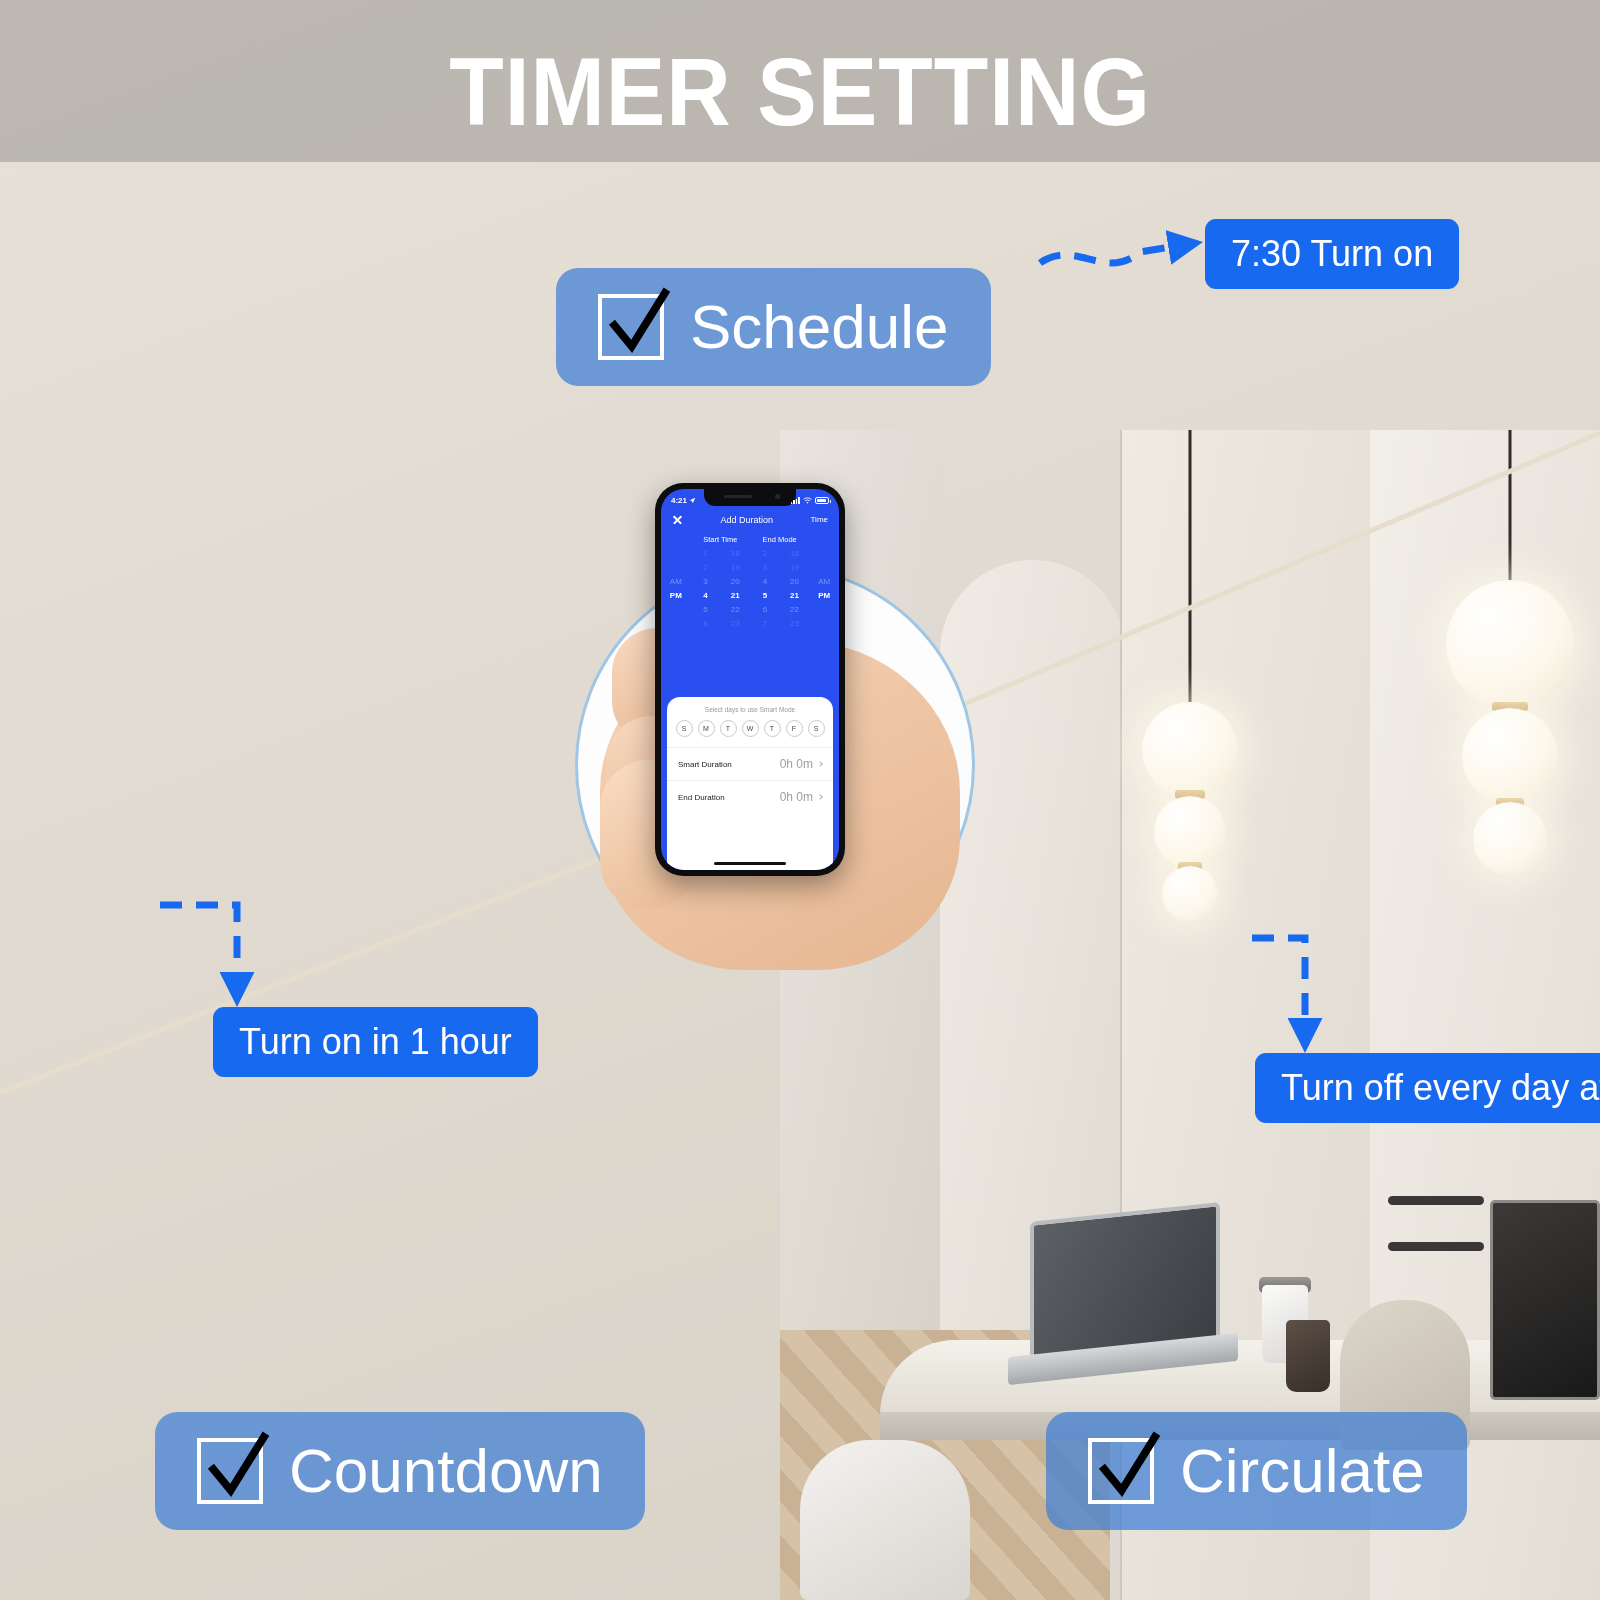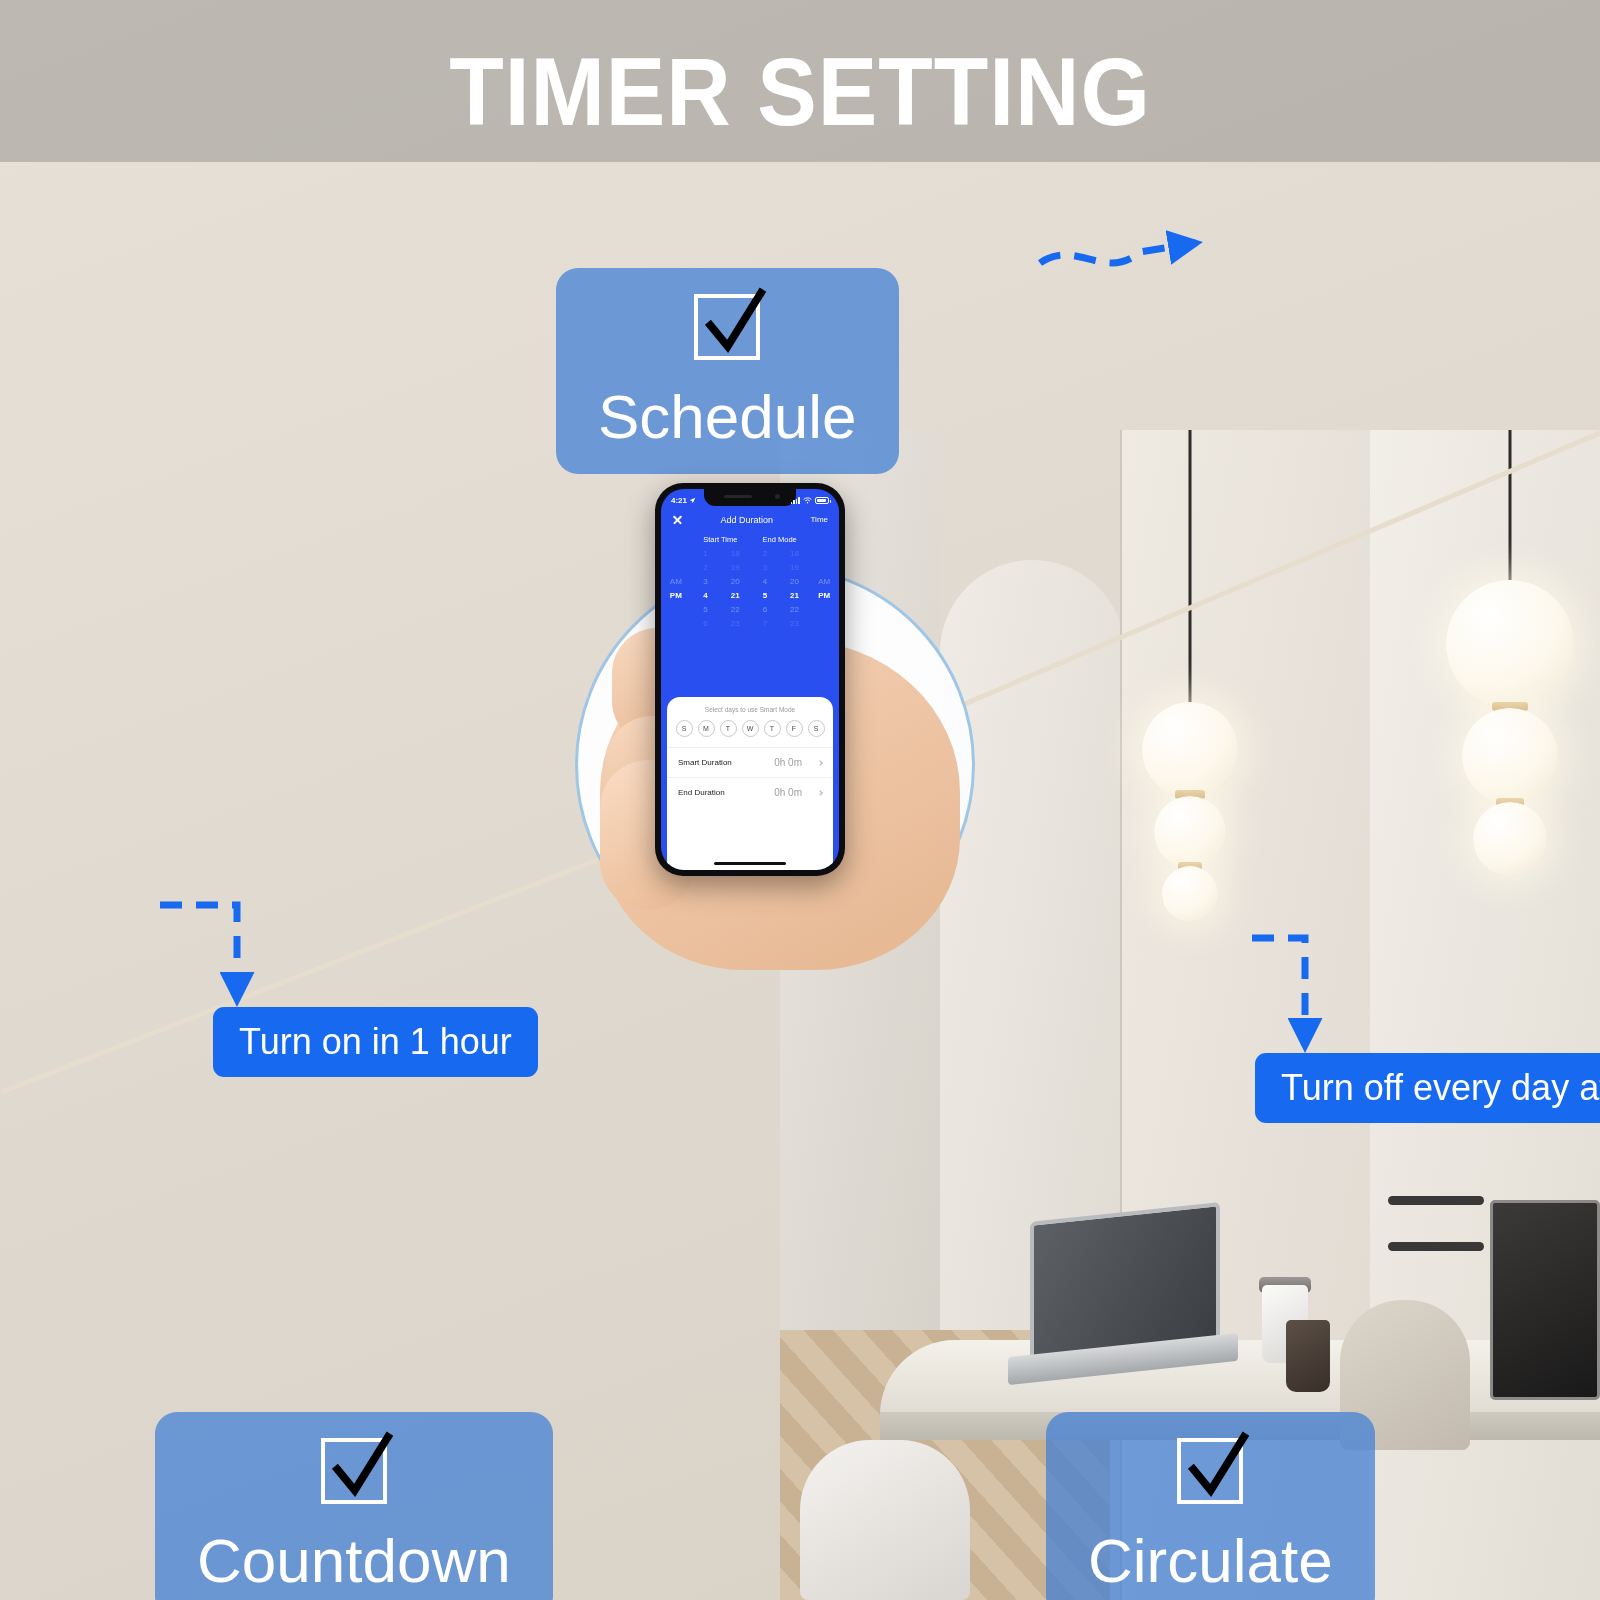--- a/index.html
+++ b/index.html
@@ -179,21 +179,21 @@
     position:absolute;left:0;top:44px;width:1600px;text-align:center;
     font-family:"Liberation Sans", sans-serif;
     font-weight:bold;font-size:96px;letter-spacing:1px;color:#fff;line-height:1;
     transform:scaleX(.93);
   }
 
   
   .chip{
     position:absolute;display:flex;align-items:center;gap:26px;
     background:rgba(62,126,214,.72);
-    border-radius:22px;padding:26px 42px;flex-direction:column;
+    border-radius:22px;padding:26px 42px;
   }
   .chip .box{
     position:relative;width:66px;height:66px;border:4px solid #fff;flex:0 0 auto;
   }
   .chip .box svg{position:absolute;left:-9px;top:-17px;width:86px;height:86px;}
   .chip .lbl{color:#fff;font-size:62px;line-height:1;white-space:nowrap;}
 
   
   .pill{
     position:absolute;background:#1769f0;border-radius:11px;
@@ -252,21 +252,21 @@
   .pcol .r{height:11px;line-height:11px;}
   .o15{opacity:.15;} .o35{opacity:.35;} .osel{opacity:1;font-weight:bold;}
 
   .sheet{position:absolute;left:6px;right:6px;top:208px;bottom:0;background:#fff;border-radius:13px 13px 0 0;}
   .sheet .hint{text-align:center;font-size:6.5px;color:#9a9a9a;padding:9px 0 7px;}
   .days{display:flex;justify-content:space-around;padding:0 6px 10px;}
   .day{width:17px;height:17px;border-radius:50%;border:1px solid #c9c9c9;color:#4a4a4a;
     font-size:7px;display:flex;align-items:center;justify-content:center;}
   .row{display:flex;align-items:center;justify-content:space-between;
     padding:9px 11px;border-top:1px solid #efefef;font-size:8px;color:#1b1b1b;}
-  .row .v{color:#a0a0a0;font-size:10px;display:flex;align-items:center;gap:16px;}
+  .row .v{color:#a0a0a0;font-size:12px;display:flex;align-items:center;gap:5px;}
   .chev{width:4px;height:4px;border-right:1px solid #b4b4b4;border-top:1px solid #b4b4b4;transform:rotate(45deg);}
   .homebar{position:absolute;left:50%;bottom:5px;transform:translateX(-50%);
     width:72px;height:3px;border-radius:2px;background:#111;}
 </style>
 </head>
 <body>
 
 <div id="stage">
 
   <div class="scene scene-top">
@@ -394,20 +394,23 @@
     <defs>
       <marker id="ah" viewBox="0 0 10 10" refX="8" refY="5" markerWidth="5" markerHeight="5" orient="auto">
         <path d="M0,0 L10,5 L0,10 z" fill="#1769f0"></path>
       </marker>
     </defs>
     <path d="M1040,263 C1075,238 1105,282 1140,252 L1196,243" fill="none" stroke="#1769f0" stroke-width="7" stroke-dasharray="22 14" marker-end="url(#ah)"></path>
     <path d="M160,905 L237,905 L237,1000" fill="none" stroke="#1769f0" stroke-width="7" stroke-dasharray="22 14" marker-end="url(#ah)"></path>
     <path d="M1252,938 L1305,938 L1305,1046" fill="none" stroke="#1769f0" stroke-width="7" stroke-dasharray="22 14" marker-end="url(#ah)"></path>
   </svg>
 
+  <div class="pill" style="left:1205px;top:219px;">
+    <span>7:30 Turn on</span>
+  </div>
   <div class="pill" style="left:213px;top:1007px;">
     <span>Turn on in 1 hour</span>
   </div>
   <div class="pill" style="left:1255px;top:1053px;">
     <span>Turn off every day at 8:00</span>
   </div>
 
   <div class="chip" style="left:556px;top:268px;">
     <span class="box">
       <svg viewBox="0 0 100 100">

